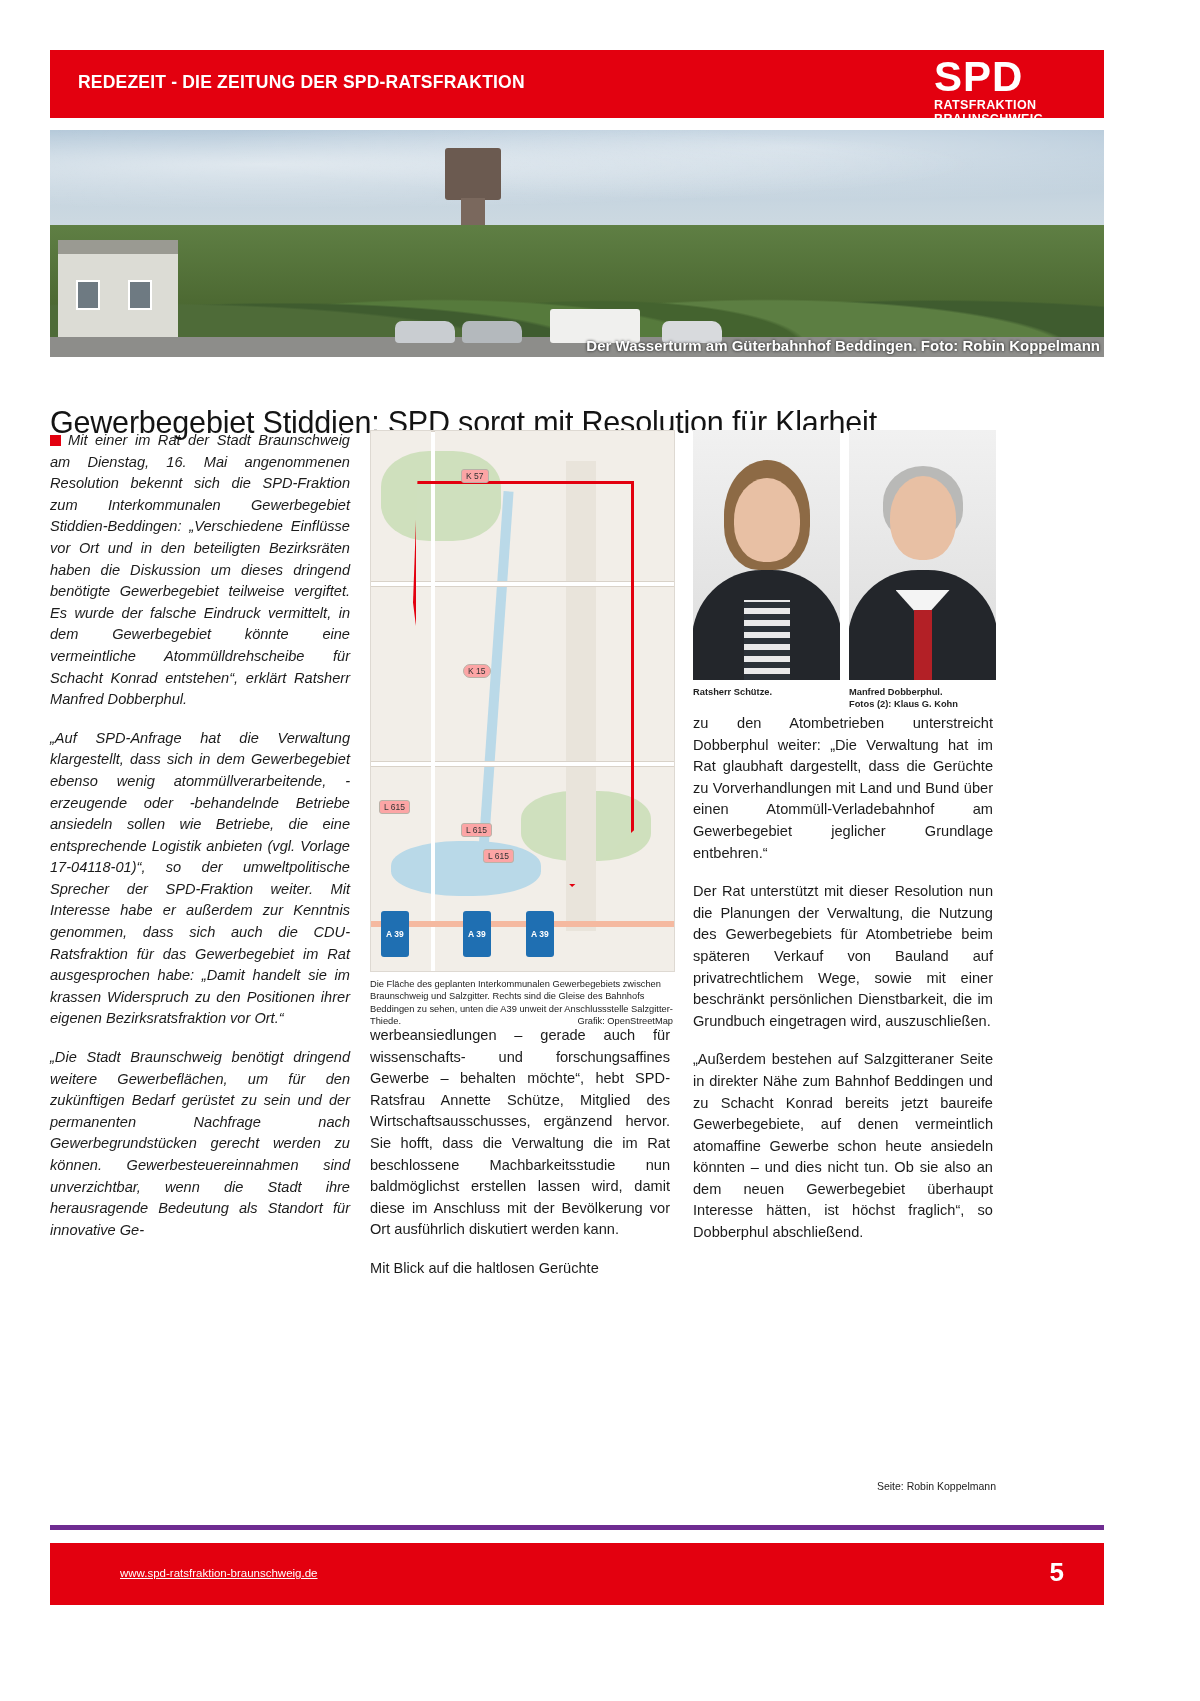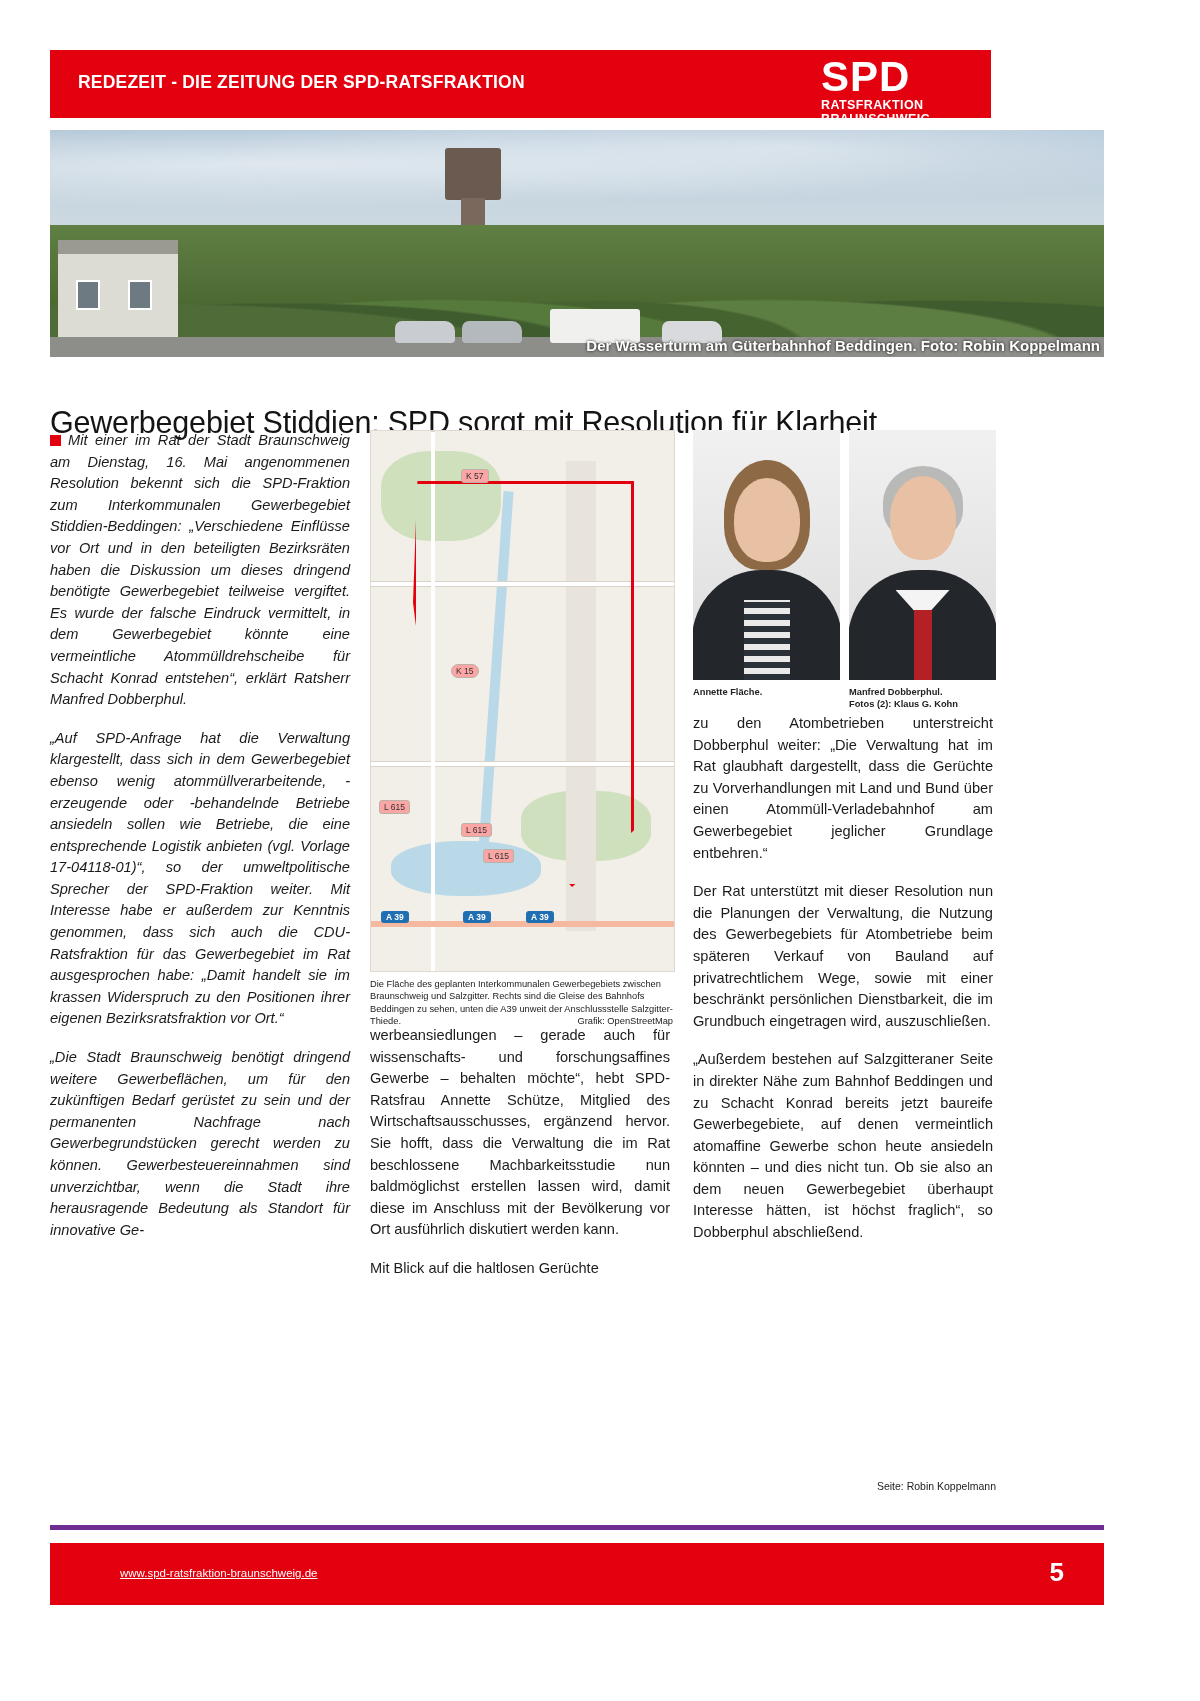--- a/index.html
+++ b/index.html
@@ -20,21 +20,21 @@
     left: 0; top: 0;
     width: 1200px;
     height: 1701px;
     background: #fff;
   }
 
   
   .header {
     position: absolute;
     left: 50px; top: 50px;
-    width: 941px;
+    width: 1054px;
     height: 68px;
     background: #e3000f;
     color: #fff;
   }
   .header-title {
     position: absolute;
     left: 28px; top: 22px;
     font-size: 17.5px;
     font-weight: bold;
     letter-spacing: 0.2px;
@@ -204,21 +204,21 @@
     border-radius:3px;
     padding: 1px 4px;
     color:#333;
   }
   .map-shield {
     position:absolute;
     font-size: 8.5px;
     background:#1f6fb2;
     color:#fff;
     border-radius:3px;
-    padding: 1px 5px;
+    padding: 18px 5px;
     font-weight:bold;
   }
   .map-caption {
     position: absolute;
     left: 370px; top: 978px;
     width: 303px;
     font-size: 9.3px;
     line-height: 12.4px;
     color: #222;
   }
@@ -364,21 +364,21 @@
     <div class="map-water" style="left:120px; top:60px; width:10px; height:360px; transform:rotate(4deg);"></div>
     <div class="map-field" style="left:195px; top:30px; width:30px; height:470px;"></div>
     <div class="map-road" style="left:0; top:150px; width:303px; height:4px;"></div>
     <div class="map-road" style="left:0; top:330px; width:303px; height:4px;"></div>
     <div class="map-road" style="left:60px; top:0; width:4px; height:540px;"></div>
     <div class="map-motorway" style="left:0; top:490px; width:303px;"></div>
 
     <div class="map-outline" style="left:42px; top:50px; width:215px; height:400px; clip-path: polygon(2% 0,100% 0,100% 86%,72% 100%,8% 64%,0 30%);"></div>
 
     <div class="map-label" style="left:90px; top:38px;">K 57</div>
-    <div class="map-label" style="left:80px; top:233px;border-radius:7px;">K 15</div>
+    <div class="map-label" style="left:92px; top:233px;border-radius:7px;">K 15</div>
     <div class="map-label" style="left:8px; top:369px;">L 615</div>
     <div class="map-label" style="left:90px; top:392px;">L 615</div>
     <div class="map-label" style="left:112px; top:418px;">L 615</div>
 
     <div class="map-shield" style="left:10px; top:480px;">A 39</div>
     <div class="map-shield" style="left:92px; top:480px;">A 39</div>
     <div class="map-shield" style="left:155px; top:480px;">A 39</div>
   </div>
   <div class="map-caption">
     <span>Die Fläche des geplanten Interkommunalen Gewerbegebiets zwischen Braunschweig und Salzgitter. Rechts sind die Gleise des Bahnhofs Beddingen zu sehen, unten die A39 unweit der Anschlussstelle Salzgitter-Thiede.</span>
@@ -396,21 +396,21 @@
     <div class="portrait p2">
       <div class="pt-bg"></div>
       <div class="pt-body"></div>
       <div class="pt-collar"></div>
       <div class="pt-tie"></div>
       <div class="pt-hair" style="width:80px; height:74px; top:36px; background:#b9b9b7;"></div>
       <div class="pt-head" style="top:46px;"></div>
     </div>
   </div>
   <div class="portrait-names">
-    <span class="pn-left">Annette Fläche.</span>
+    <span class="pn-left">Ratsherr Schütze.</span>
     <span class="pn-right">Manfred Dobberphul.</span>
     <span class="pn-credit">Fotos (2): Klaus G. Kohn</span>
   </div>
 
   <div class="col col-mid">
     <p>werbeansiedlungen – gerade auch für wissenschafts- und forschungsaffines Gewerbe – behalten möchte“, hebt SPD-Ratsfrau Annette Schütze, Mitglied des Wirtschaftsausschusses, ergänzend hervor. Sie hofft, dass die Verwaltung die im Rat beschlossene Machbarkeitsstudie nun baldmöglichst erstellen lassen wird, damit diese im Anschluss mit der Bevölkerung vor Ort ausführlich diskutiert werden kann.</p>
     <p>Mit Blick auf die haltlosen Gerüchte</p>
   </div>
 
   <div class="col col-right">

